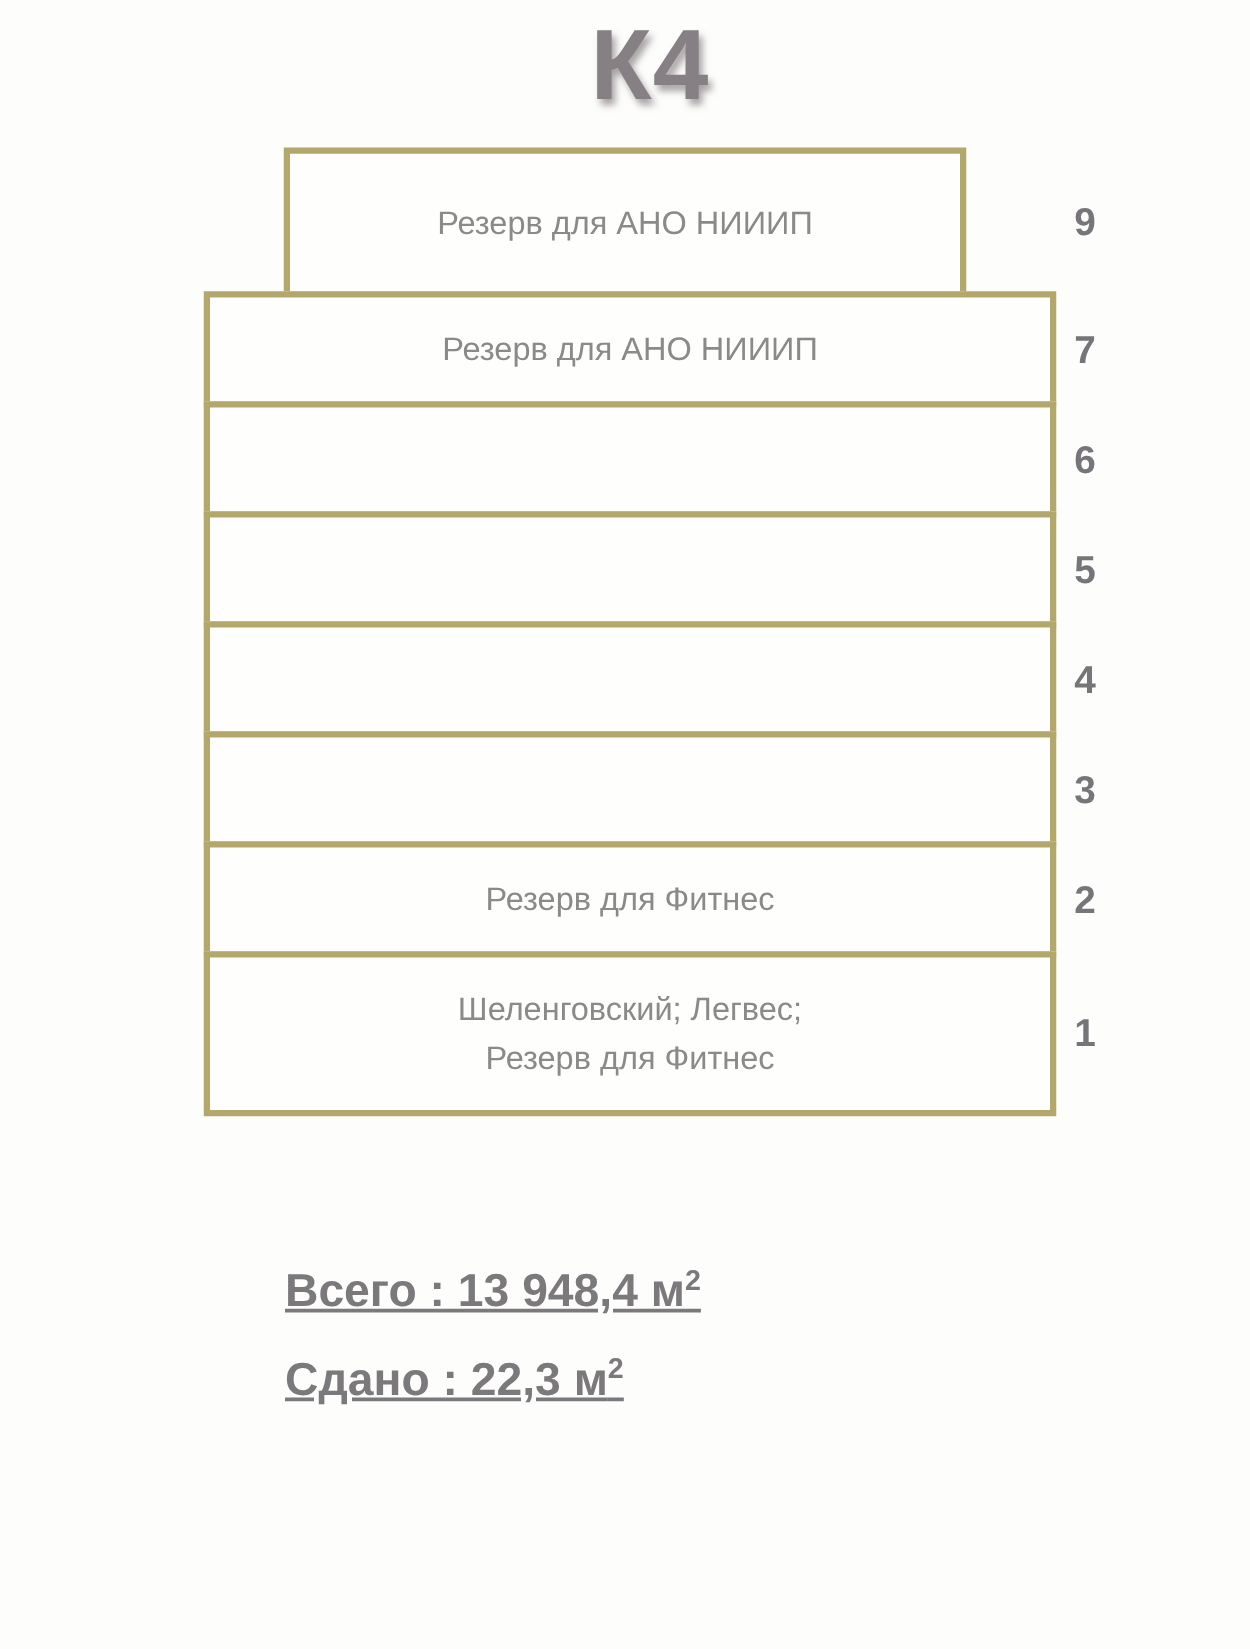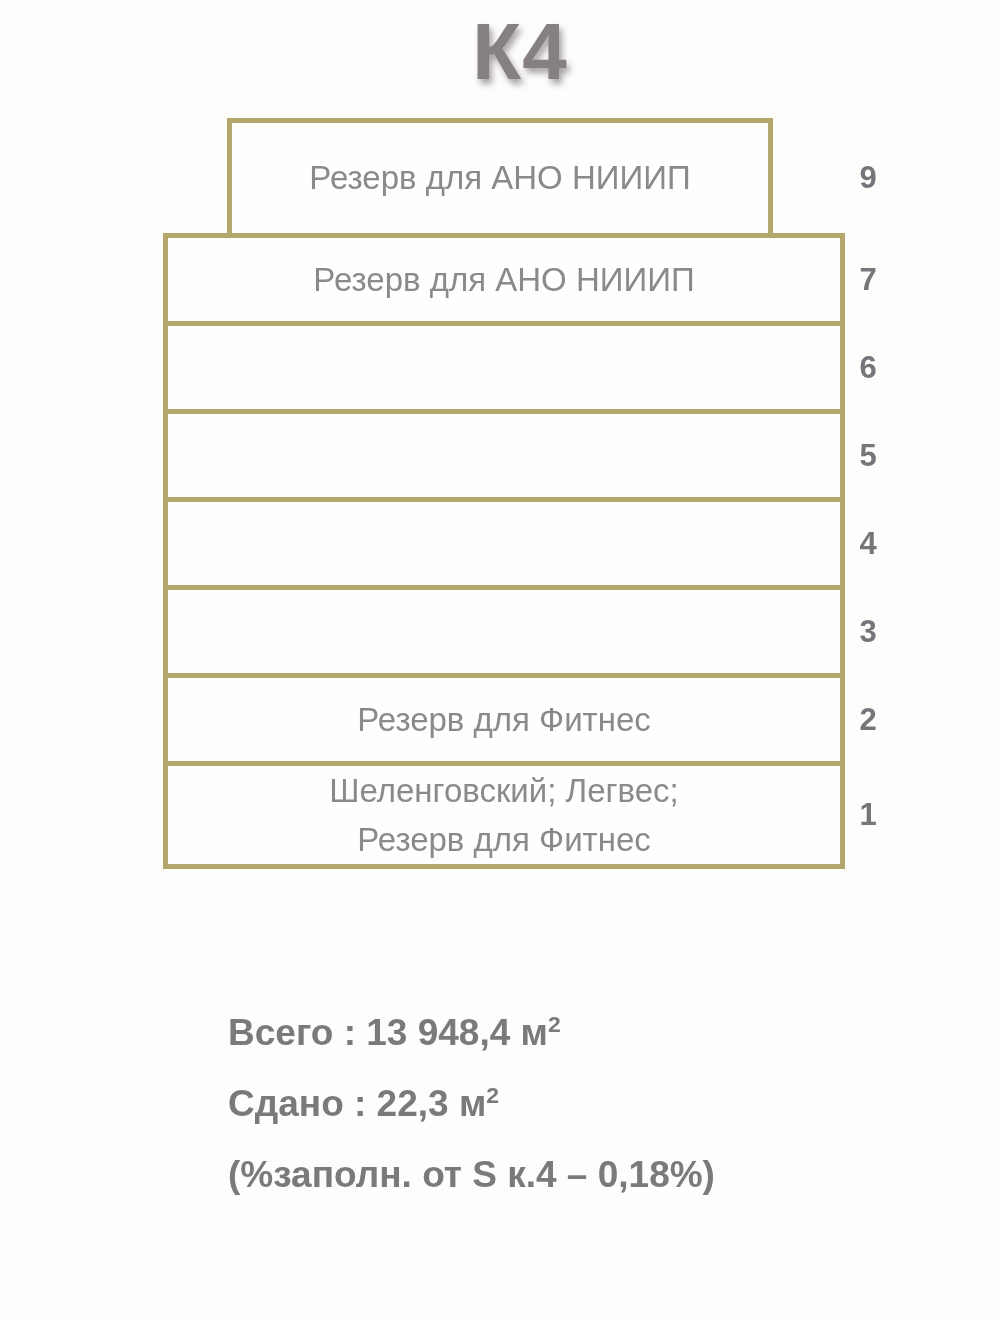--- a/index.html
+++ b/index.html
@@ -53,29 +53,29 @@
     display: flex;
     flex-direction: column;
     align-items: center;
     justify-content: center;
     text-align: center;
   }
   .floor-row:first-child .floor-box {
     height: 120px;
   }
   .floor-row:last-child .floor-box {
-    height: 108px;
+    height: 132px;
     justify-content: center;
   }
   .floor-row.narrow .floor-box {
     width: 546px;
     margin-left: 64px;
   }
   .floor-label {
-    font-size: 33px;
+    font-size: 26px;
     line-height: 1.5;
     color: var(--floor-text, #8a8a8a);
   }
   .floor-num {
     position: absolute;
     left: 675px;
     top: 50%;
     transform: translateY(-50%);
     width: 60px;
     text-align: center;
@@ -90,20 +90,21 @@
     left: 228px;
     top: 1014px;
     font-size: 37px;
     font-weight: bold;
     color: var(--stats-text, #7b797c);
     line-height: 37px;
   }
   .stat-line {
     margin-bottom: 34px;
     white-space: nowrap;
+    text-decoration: underline;
   }
   .stat-line sup {
     font-size: 62%;
     vertical-align: super;
     line-height: 0;
   }
 </style>
 </head>
 <body>
 
@@ -165,14 +166,13 @@
           <div>Резерв для Фитнес</div>
         </div>
     </div>
     <div class="floor-num">1</div>
   </div>
   </div>
 
 <div class="stats">
   <div class="stat-line"><span>Всего : 13 948,4 м</span><sup>2</sup></div>
   <div class="stat-line"><span>Сдано : 22,3 м</span><sup>2</sup></div>
-  <div class="stat-line"><span>(%заполн. от S к.4 – 0,18%)</span><sup></sup></div>
 </div>
 
 </body></html>

